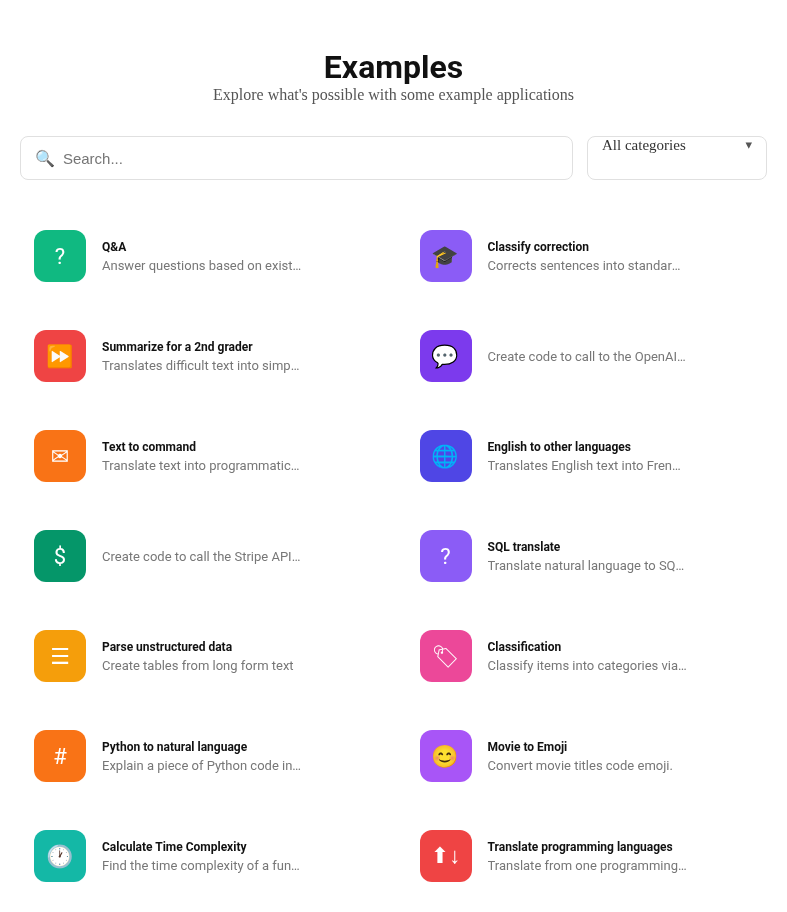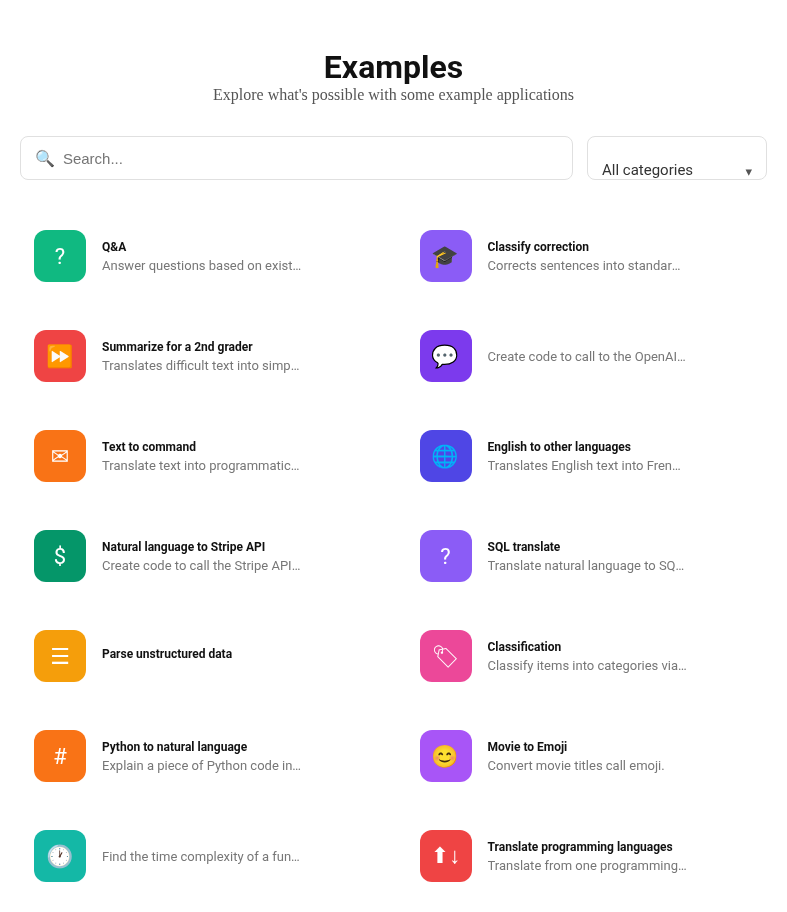--- a/index.html
+++ b/index.html
@@ -52,30 +52,31 @@
       width: 100%;
       background: transparent;
     }
     .search-icon-wrap {
       margin-right: 8px;
       color: #aaa;
       font-size: 16px;
     }
     .filter-dropdown {
       display: flex;
-      align-items: flex-end;
+      align-items: flex-start;
       border: 1.5px solid #e0e0e0;
       border-radius: 8px;
       padding: 0 14px;
       height: 44px;
       background: #fff;
       min-width: 180px;
       cursor: pointer;
       justify-content: space-between;
       gap: 10px;
+      font-family: Liberation Serif, serif;
     }
     .filter-dropdown span {
       font-size: 15px;
       color: #333;
     }
     .filter-dropdown .chevron {
       color: #555;
       font-size: 13px;
     }
     .examples-grid {
@@ -176,61 +177,62 @@
       <div class="example-card">
         <div class="icon-box" style="background-color: rgb(79, 70, 229);">🌐</div>
         <div class="card-text">
           <div class="card-title">English to other languages</div>
           <div class="card-desc">Translates English text into French, Spanish...</div>
         </div>
       </div>
       <div class="example-card">
         <div class="icon-box" style="background-color: rgb(5, 150, 105);">$</div>
         <div class="card-text">
-          <div class="card-title">Natural language to Stripe API</div>
           <div class="card-desc">Create code to call the Stripe API using nat...</div>
         </div>
       </div>
       <div class="example-card">
         <div class="icon-box" style="background-color: rgb(139, 92, 246);">?</div>
         <div class="card-text">
           <div class="card-title">SQL translate</div>
           <div class="card-desc">Translate natural language to SQL queries.</div>
         </div>
       </div>
       <div class="example-card">
         <div class="icon-box" style="background-color: rgb(245, 158, 11);">☰</div>
         <div class="card-text">
           <div class="card-title">Parse unstructured data</div>
+          <div class="card-desc">Create tables from long form text</div>
         </div>
       </div>
       <div class="example-card">
         <div class="icon-box" style="background-color: rgb(236, 72, 153);">🏷</div>
         <div class="card-text">
           <div class="card-title">Classification</div>
           <div class="card-desc">Classify items into categories via example.</div>
         </div>
       </div>
       <div class="example-card">
         <div class="icon-box" style="background-color: rgb(249, 115, 22);">#</div>
         <div class="card-text">
           <div class="card-title">Python to natural language</div>
           <div class="card-desc">Explain a piece of Python code in human un...</div>
         </div>
       </div>
       <div class="example-card">
         <div class="icon-box" style="background-color: rgb(168, 85, 247);">😊</div>
         <div class="card-text">
           <div class="card-title">Movie to Emoji</div>
-          <div class="card-desc">Convert movie titles call emoji.</div>
+          <div class="card-desc">Convert movie titles code emoji.</div>
         </div>
       </div>
       <div class="example-card">
         <div class="icon-box" style="background-color: rgb(20, 184, 166);">🕐</div>
         <div class="card-text">
+          <div class="card-title">Calculate Time Complexity</div>
           <div class="card-desc">Find the time complexity of a function.</div>
         </div>
       </div>
       <div class="example-card">
         <div class="icon-box" style="background-color: rgb(239, 68, 68);">⬆↓</div>
         <div class="card-text">
           <div class="card-title">Translate programming languages</div>
           <div class="card-desc">Translate from one programming language ...</div>
         </div>
       </div>

